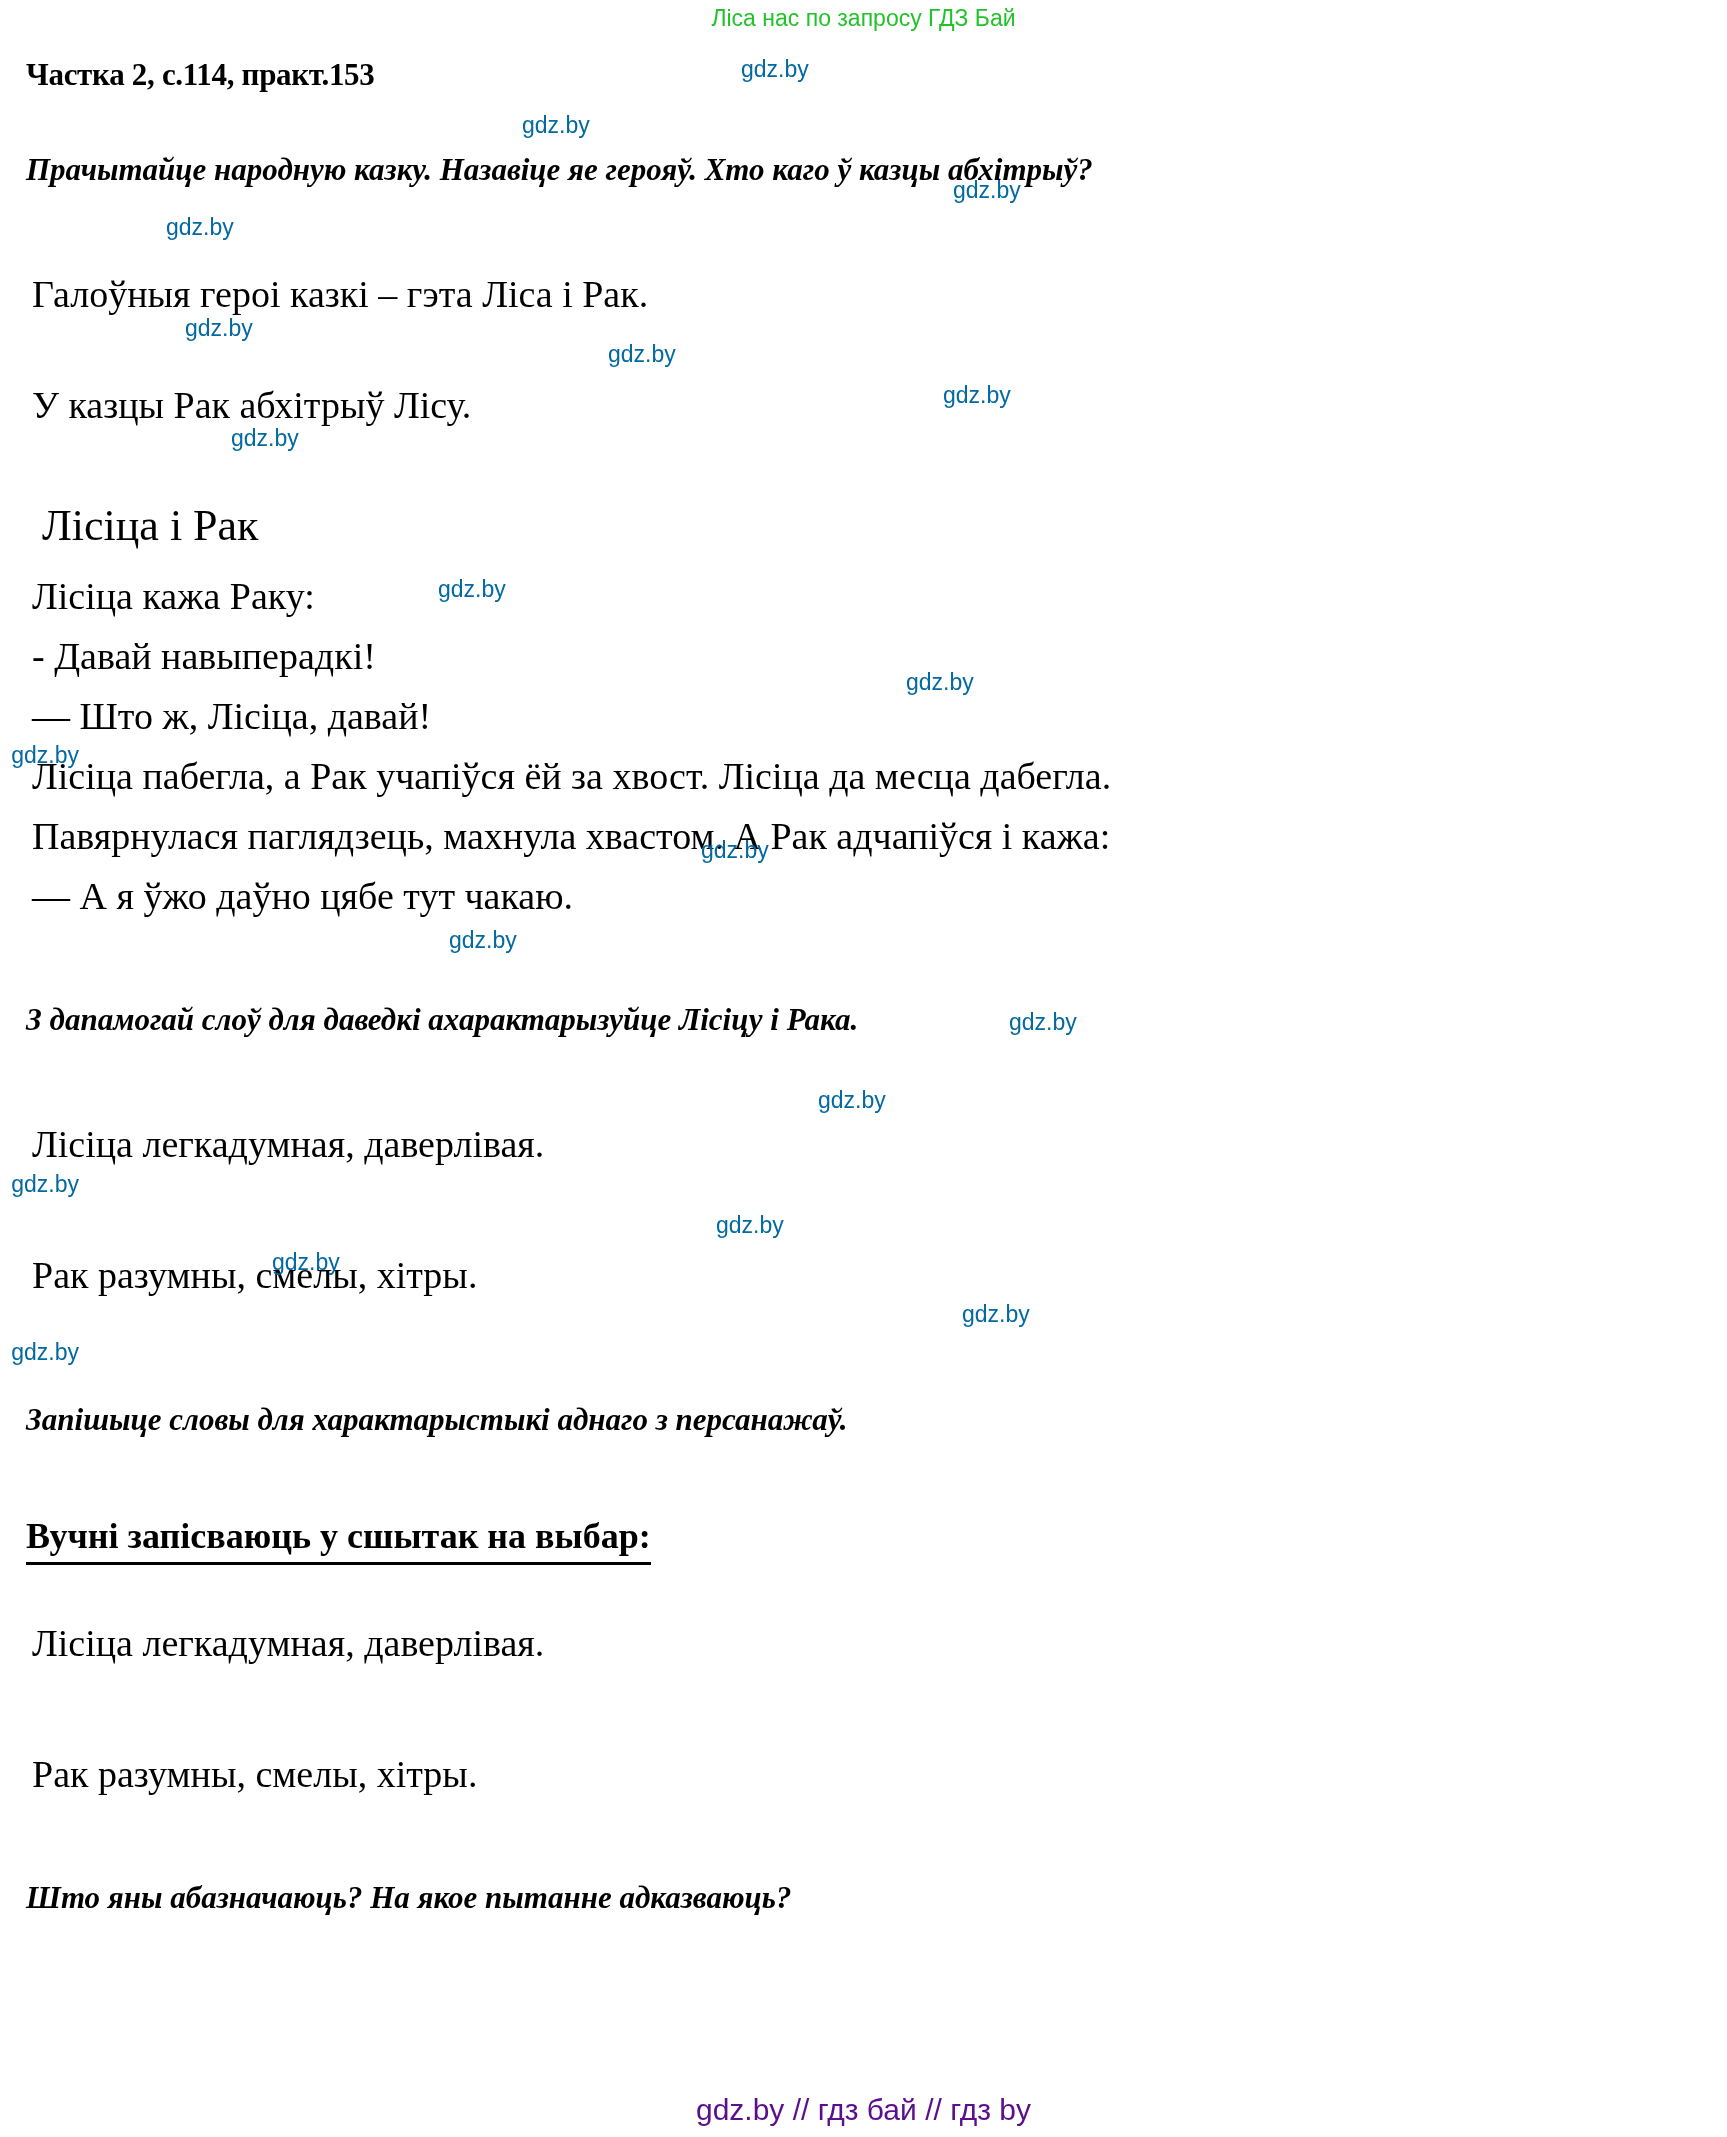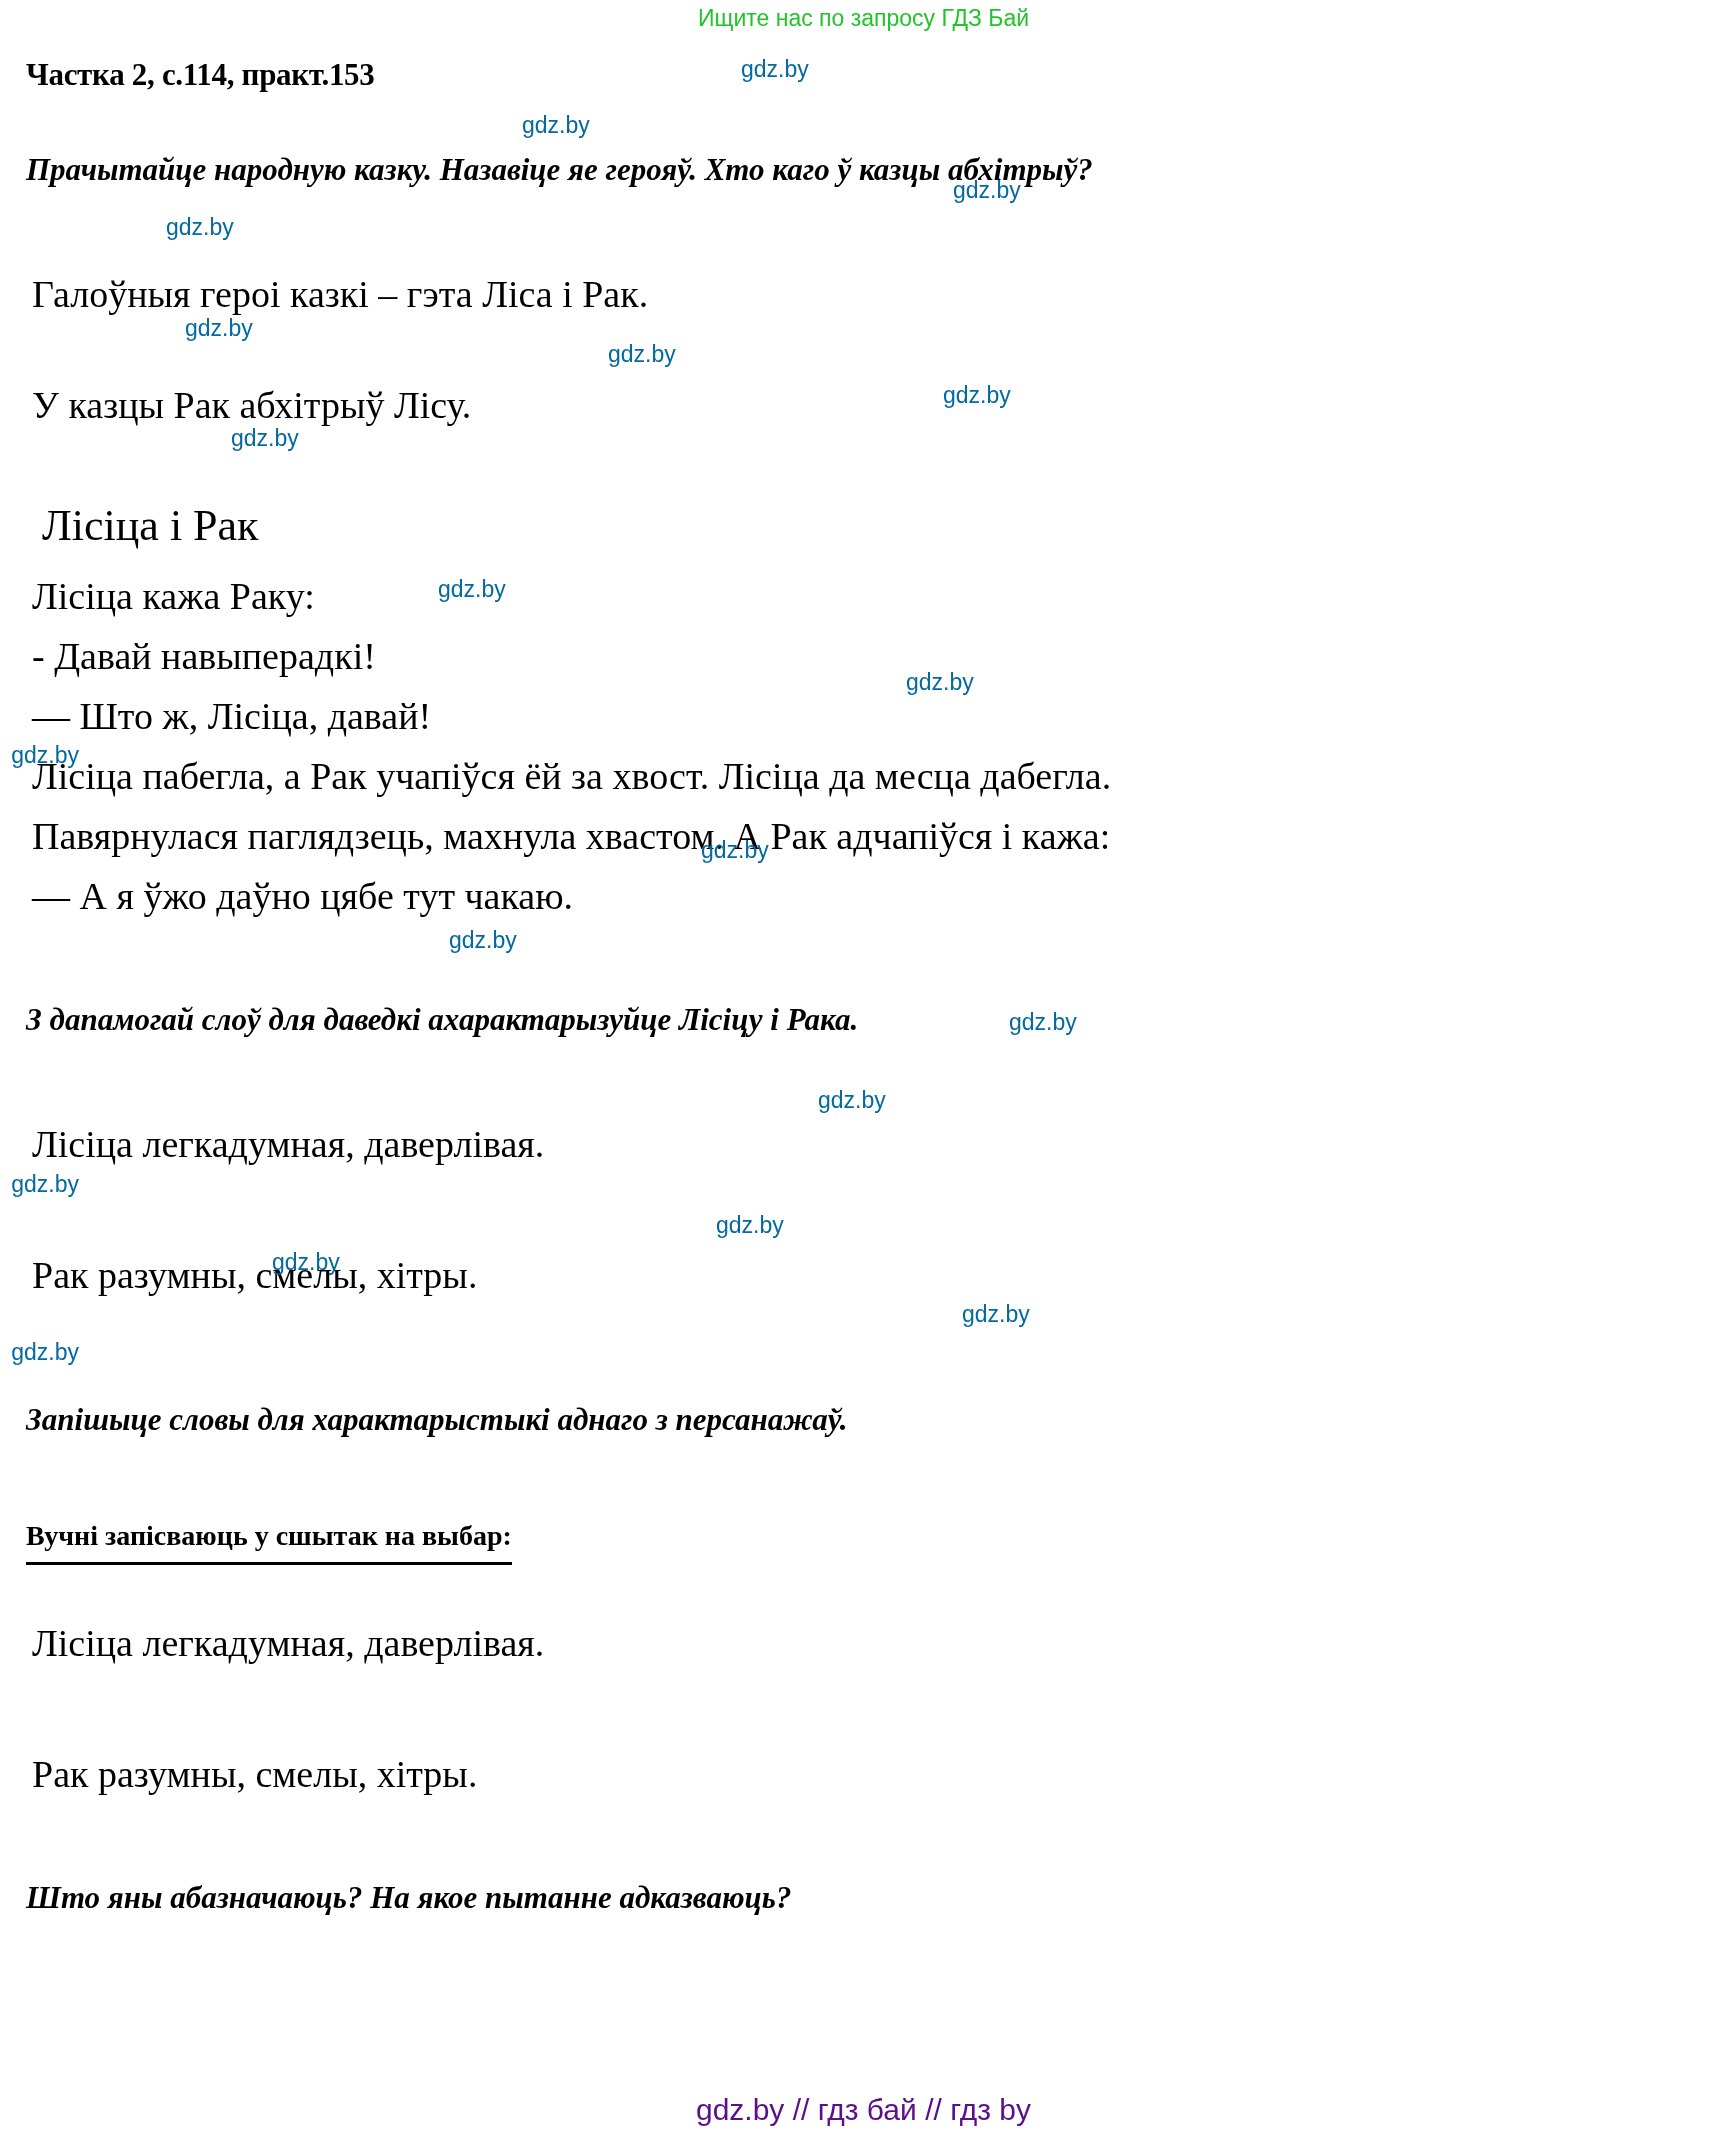--- a/index.html
+++ b/index.html
@@ -83,21 +83,21 @@
   }
 
   .justified {
     text-align: justify;
     text-align-last: left;
     width: 1622px;
   }
 
   .underline-heading {
     font-weight: bold;
-    font-size: 28px;
+    font-size: 36px;
     line-height: 50px;
     margin: 0;
     display: inline-block;
     border-bottom: 3.7px solid #000;
     padding-bottom: 0.9px;
   }
   .gap-m  { height: 45px; }
   .gap-l  { height: 65px; }
   .gap-xl { height: 86px; }
 
@@ -124,21 +124,21 @@
     line-height: 30px;
     color: #5b0f8c;
     white-space: nowrap;
   }
 </style>
 </head>
 <body>
 
 <div class="sheet">
 
-  <div class="promo-banner" style="color: rgb(34, 195, 42);">Ищите нас по запросу ГДЗ Бай</div>
+  <div class="promo-banner" style="color: rgb(34, 195, 42);">Ліса нас по запросу ГДЗ Бай</div>
 
   <div class="content">
 
     <h1 class="page-title">Частка 2, с.114, практ.153</h1>
 
     <p class="task-heading">Прачытайце народную казку. Назавіце яе герояў. Хто каго ў казцы абхітрыў?</p>
 
     <div class="gap-l"></div>
 
     <p class="body-line">Галоўныя героі казкі – гэта Ліса і Рак.</p>

